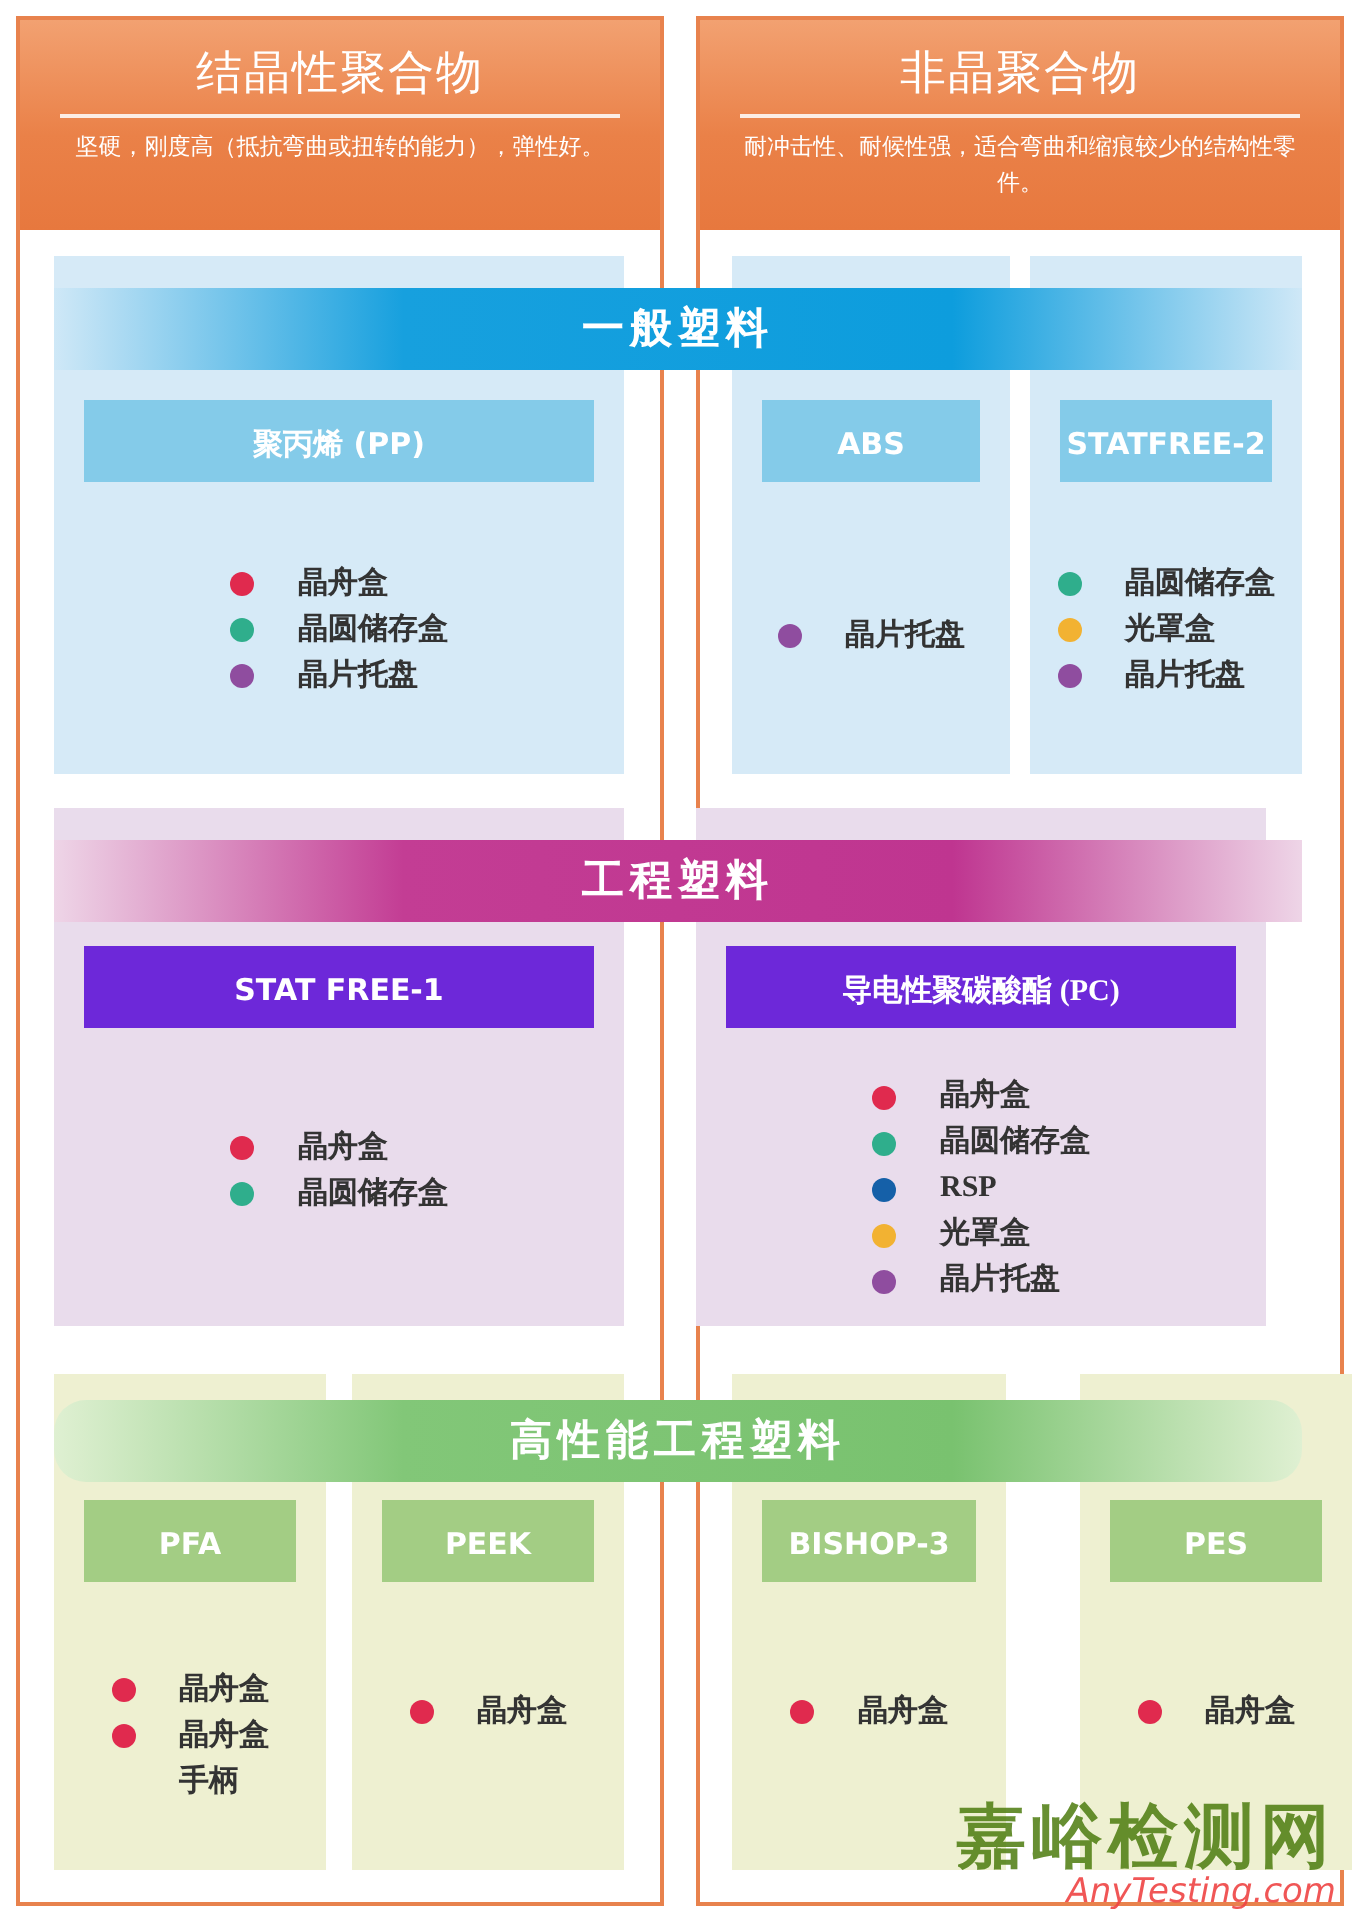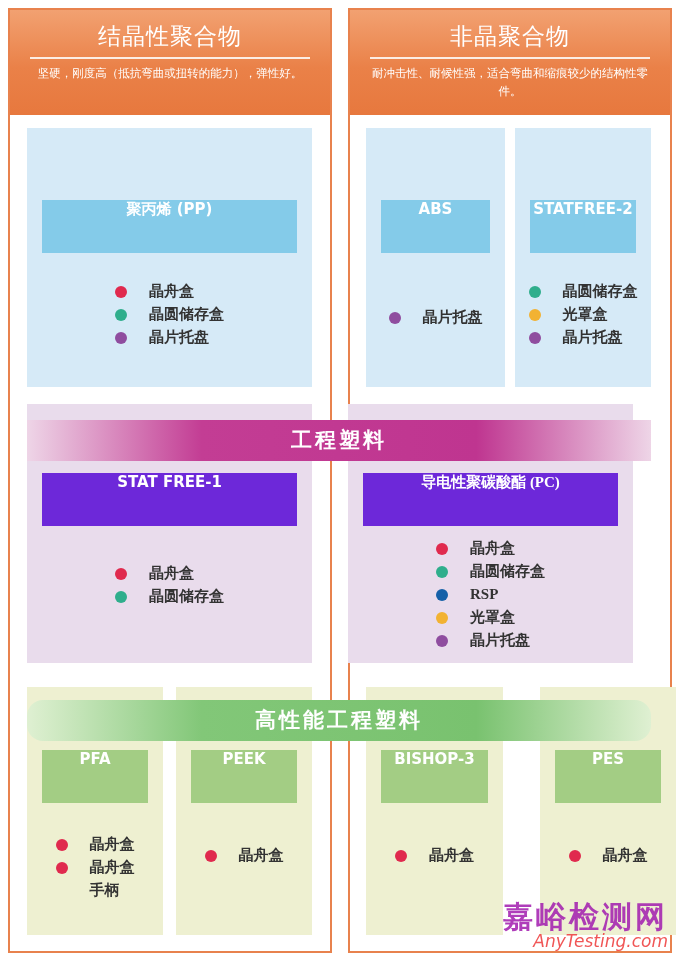--- a/index.html
+++ b/index.html
@@ -42,23 +42,23 @@
     position:absolute; left:27px; width:624px; height:41px; line-height:41px;
     text-align:center; color:#fff; font-weight:bold; font-size:21px;
     letter-spacing:3px; z-index:4;
   }
   #bar1 { top:144px; background:linear-gradient(90deg,#cfe8f7 0%,#17a0de 28%,#0d9ddd 72%,#cfe8f7 100%); }
   #bar2 { top:420px; background:linear-gradient(90deg,#eed5e7 0%,#c33d94 28%,#bf3590 72%,#eed5e7 100%); }
   #bar3 { top:700px; background:linear-gradient(90deg,#dff0d2 0%,#82c778 28%,#79c26f 72%,#dff0d2 100%);border-radius:16px; }
 
   
   .panel-box {
-    position:absolute; left:15px; right:15px; height:53px;
+    position:absolute; left:15px; right:15px; height:41px;
     display:flex; justify-content:center; align-items:flex-start;
-    box-sizing:border-box;
+    padding-top:13px; box-sizing:border-box;
     color:#fff; font-weight:bold; font-size:15px; z-index:3;
   }
   .b1 .panel-box { top:72px; background:#84cbe9; }
   .b2 .panel-box { top:69px; background:#6d28d9; }
   .b3 .panel-box { top:63px; background:#a3cd84; }
 
   
   .items { position:absolute; left:0; right:0; display:flex; justify-content:center; z-index:3; }
   .items-inner { display:flex; flex-direction:column; }
   .item { display:flex; align-items:flex-start; line-height:23px; font-size:15px; font-weight:bold; color:#333;gap:16px; }
@@ -71,21 +71,21 @@
   .item-sub { line-height:23px; }
   .items-b1  { top:152px; }
   .items-b1s { top:178px; }
   .items-b2l { top:158px; }
   .items-b2r { top:133px; }
   .items-b3a { top:146px; }
   .items-b3s { top:157px; }
 
   
   .wm { position:absolute; top:901px; right:12px; text-align:right; z-index:6; line-height:1.05; }
-  .wm-cn { font-size:30px; font-weight:bold; color:#a21caf; letter-spacing:3px; opacity:0.85; }
+  .wm-cn { font-size:35px; font-weight:bold; color:#4d7c0f; letter-spacing:3px; opacity:0.85; }
   .wm-en { font-size:17px; font-style:italic; color:#ef4444; opacity:0.9; }
 </style>
 </head>
 <body>
 
 <div id="stage">
 
   <div class="col" id="col-left">
     <div class="col-header">
       <div class="h-title">结晶性聚合物</div>
@@ -246,20 +246,21 @@
     <div class="items items-b3s">
         <div class="items-inner">
       <div class="item">
             <span class="dot dot-red"></span>
             <span>晶舟盒</span>
           </div>
     </div>
       </div>
   </div>
 
+  <div class="band-bar" id="bar1">一般塑料</div>
   <div class="band-bar" id="bar2">工程塑料</div>
   <div class="band-bar" id="bar3">高性能工程塑料</div>
 
   <div class="wm">
     <div class="wm-cn">嘉峪检测网</div>
     <div class="wm-en">AnyTesting.com</div>
   </div>
 
 </div>
 

